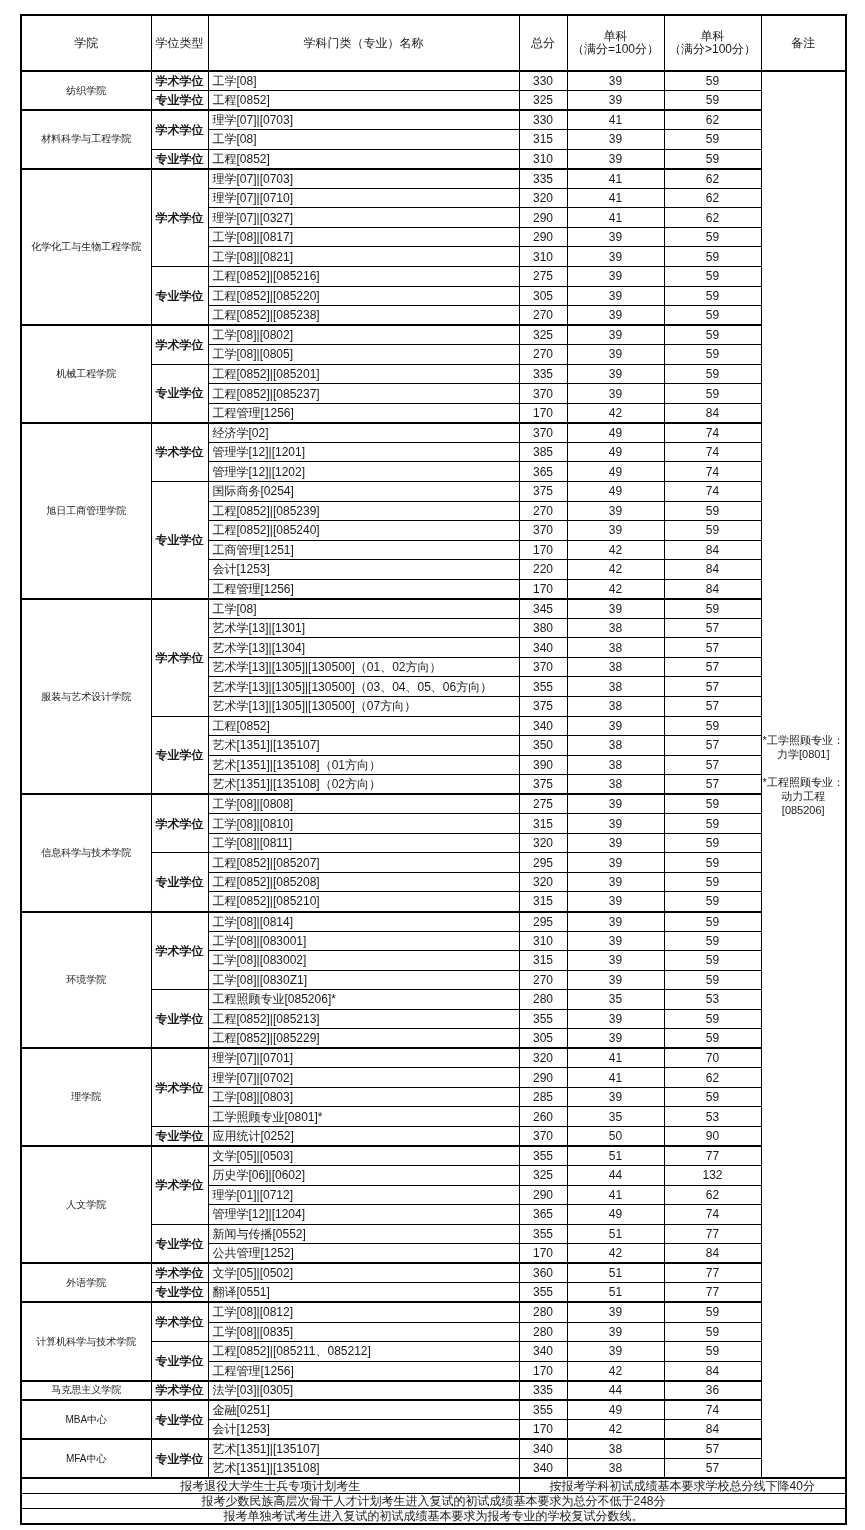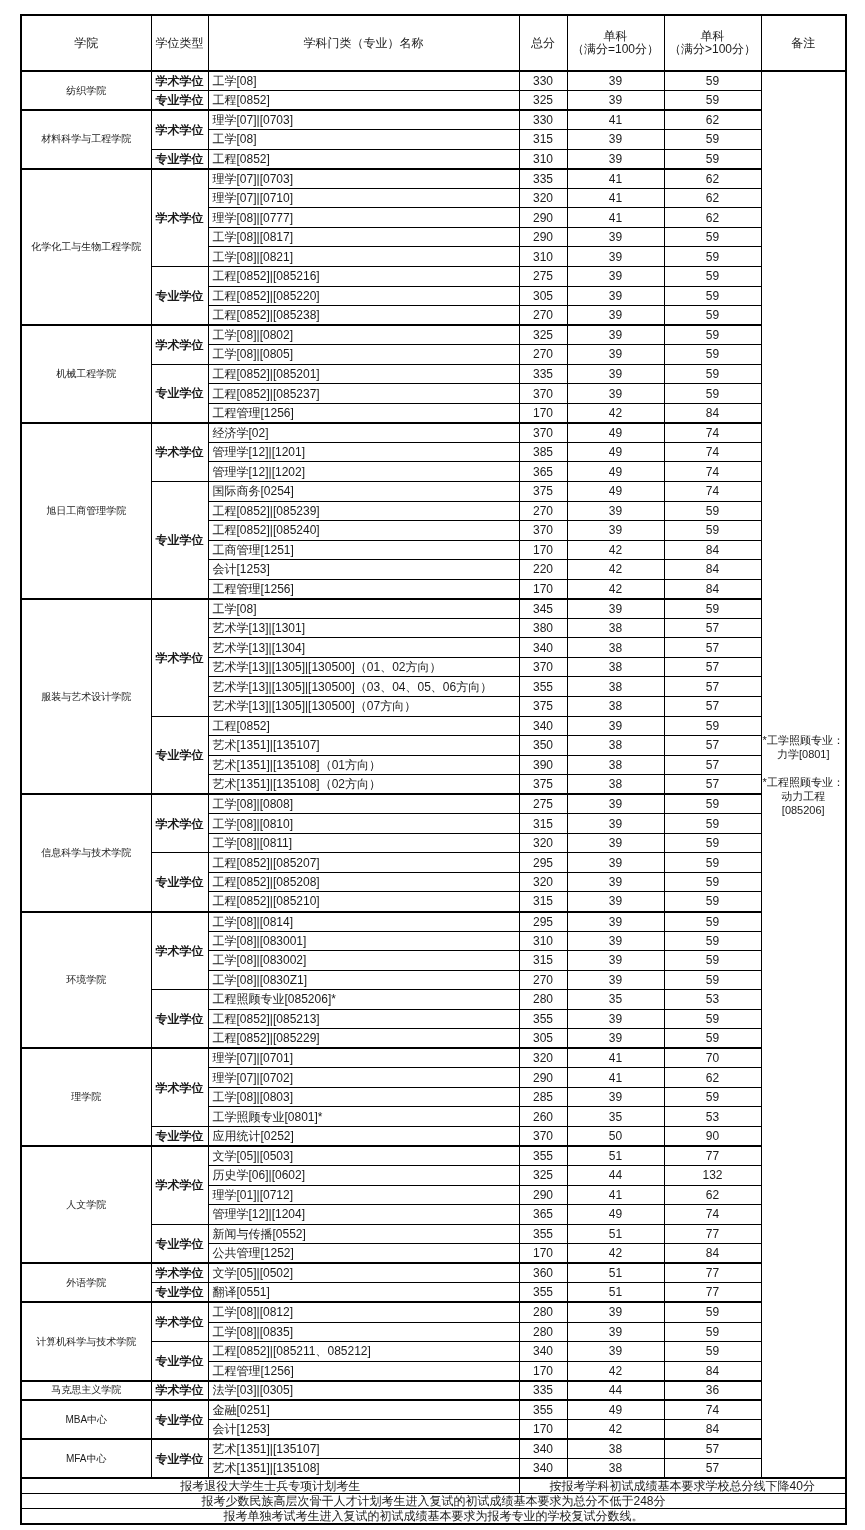--- a/index.html
+++ b/index.html
@@ -129,21 +129,21 @@
           <td class="c-num">41</td>
           <td class="c-num">62</td>
         </tr>
         <tr>
           <td class="c-subject">理学[07]|[0710]</td>
           <td class="c-num">320</td>
           <td class="c-num">41</td>
           <td class="c-num">62</td>
         </tr>
         <tr>
-          <td class="c-subject">理学[08]|[0777]</td>
+          <td class="c-subject">理学[07]|[0327]</td>
           <td class="c-num">290</td>
           <td class="c-num">41</td>
           <td class="c-num">62</td>
         </tr>
         <tr>
           <td class="c-subject">工学[08]|[0817]</td>
           <td class="c-num">290</td>
           <td class="c-num">39</td>
           <td class="c-num">59</td>
         </tr>

